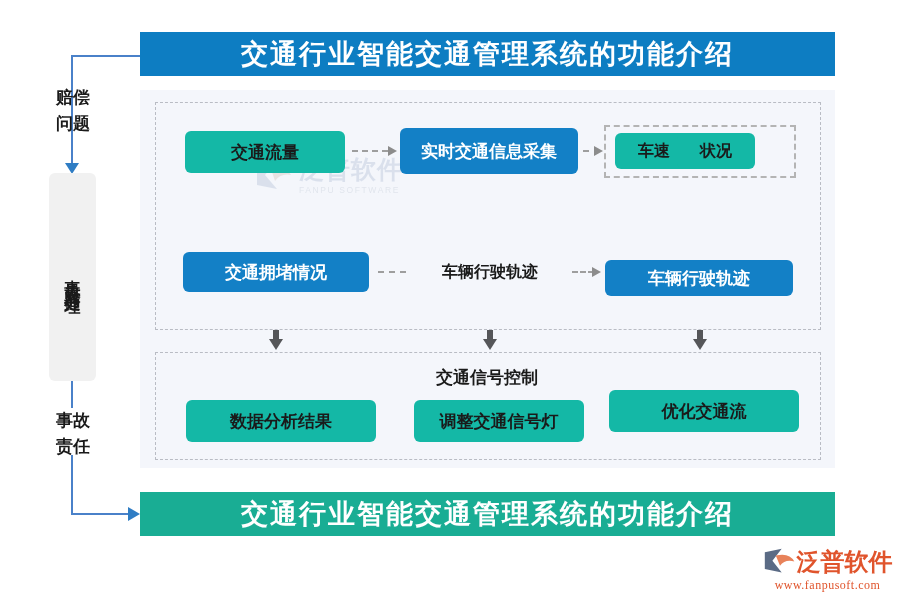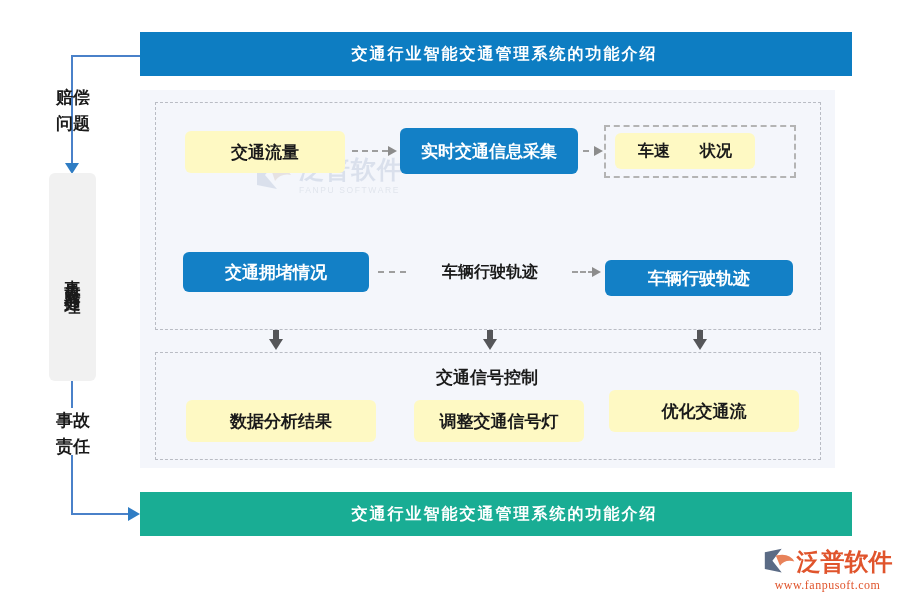--- a/index.html
+++ b/index.html
@@ -23,24 +23,23 @@
     height: 600px;
   }
 
   
   .banner {
     position: absolute;
     display: flex;
     align-items: center;
     justify-content: center;
     color: #ffffff;
-    font-size: 16px;
+    font-size: 27px;
     font-weight: bold;
     letter-spacing: 2px;
-    padding-left: 17px;
   }
   .banner-top {
     left: 140px;
     top: 32px;
     width: 695px;
     height: 44px;
     background: #0d7dc2;
   }
   .banner-bottom {
     left: 140px;
@@ -149,21 +148,21 @@
     position: absolute;
     display: flex;
     align-items: center;
     justify-content: center;
     border-radius: 6px;
     font-size: 17px;
     font-weight: bold;
     box-sizing: border-box;
   }
   .node-grey {
-    background: #fef9c3;
+    background: #14b8a6;
     color: #1a1a1a;
   }
   .node-blue {
     background: #1380c6;
     color: #ffffff;
   }
 
   
   .n-flow    { left: 185px; top: 131px; width: 160px; height: 42px; }
   .n-collect { left: 400px; top: 128px; width: 178px; height: 46px; }

